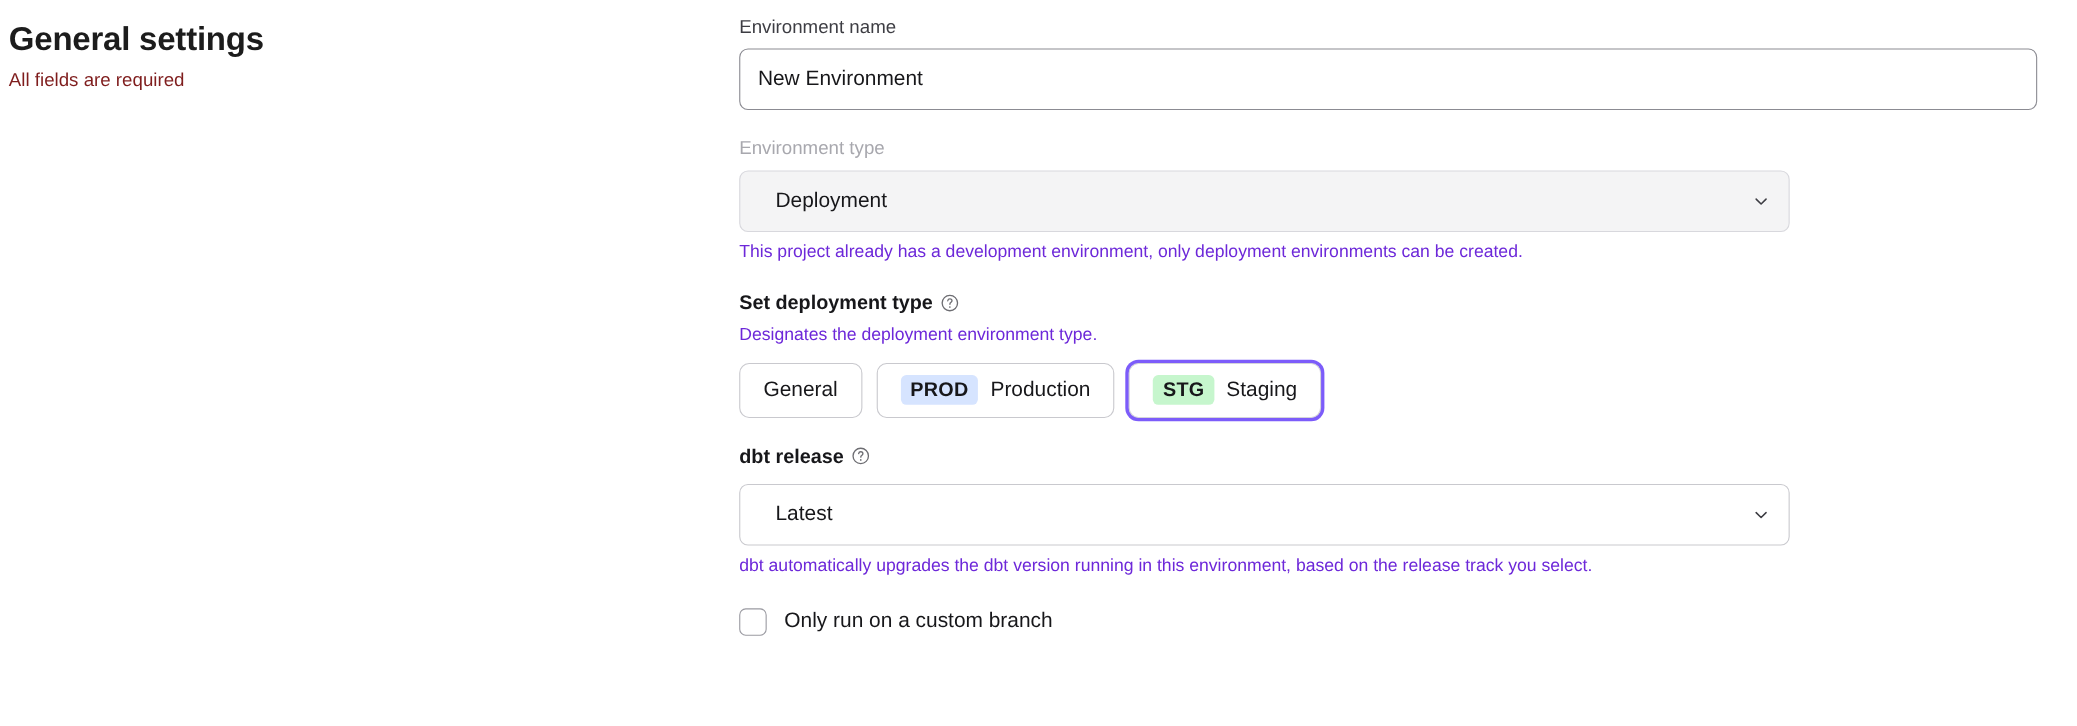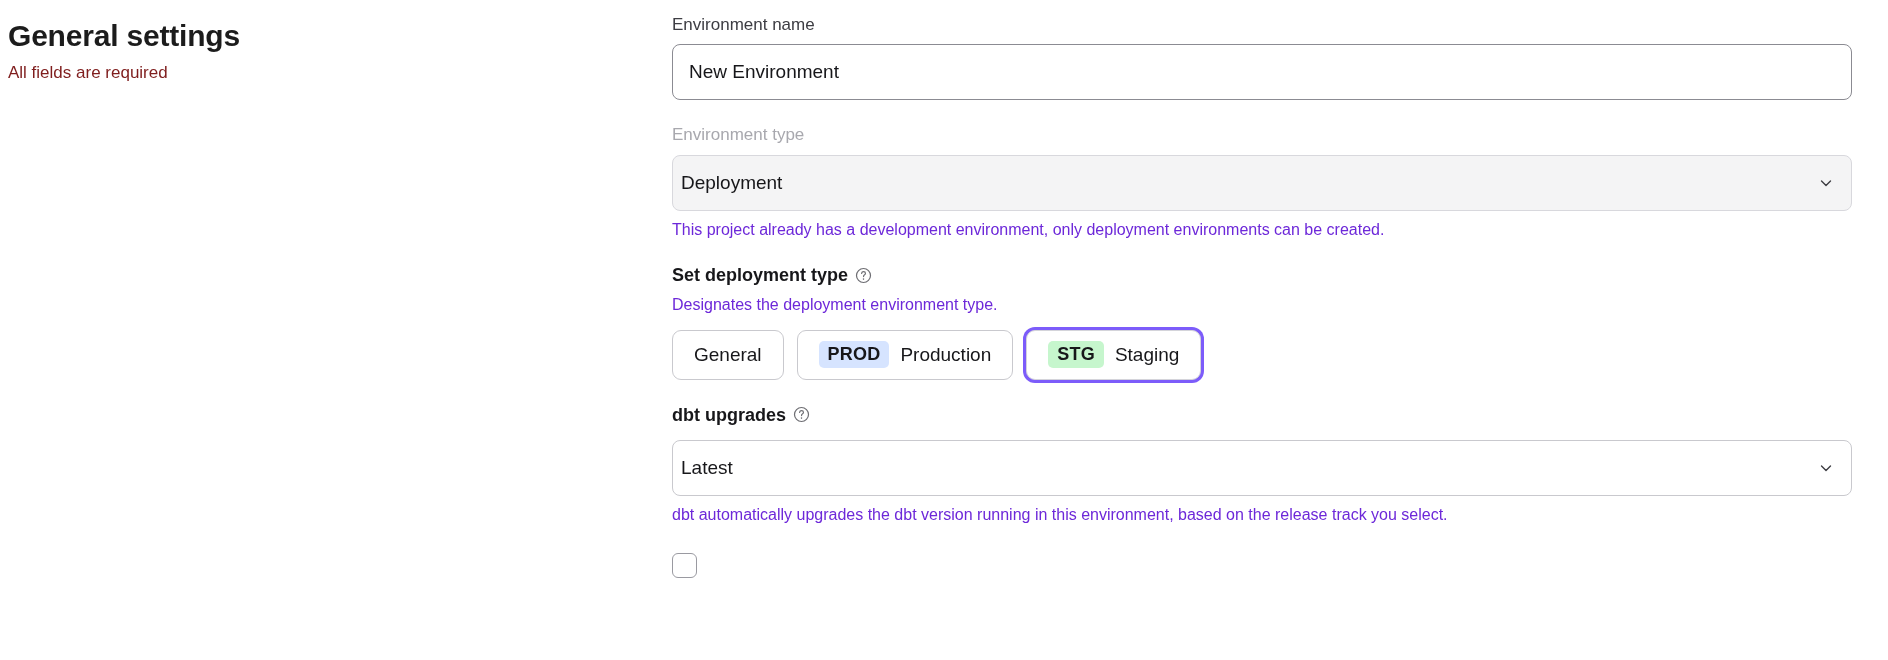--- a/index.html
+++ b/index.html
@@ -97,28 +97,28 @@
     display: flex;
     align-items: center;
     padding: 0 16px;
     font-size: 19px;
     color: #17171a;
   }
 
   
   .select-control {
     position: relative;
-    width: 1180px;
+    width: 955px;
     height: 56px;
     border: 1px solid #c9c9ce;
     border-radius: 8px;
     background: #ffffff;
     display: flex;
     align-items: center;
-    padding: 0 8px;
+    padding: 0 32px;
     font-size: 19px;
     color: #17171a;
   }
   .select-control.muted {
     background: #f4f4f5;
     border-color: #d8d8dd;
   }
   .chev {
     position: absolute;
     right: 17px;
@@ -253,21 +253,21 @@
 
         <button class="seg-btn focused">
           <span class="badge badge-stg">STG</span>
           <span>Staging</span>
         </button>
       </div>
     </div>
 
     <div class="gap-24">
       <div class="label-strong">
-        <span>dbt upgrades</span>
+        <span>dbt release</span>
         <span class="help-icon">
           <svg viewBox="0 0 17 17" fill="none" xmlns="http://www.w3.org/2000/svg">
             <circle cx="8.5" cy="8.5" r="7" stroke="currentColor" stroke-width="1.2"></circle>
             <path d="M6.6 6.4c0.15-1 1-1.7 1.95-1.7 1.05 0 1.9 0.75 1.9 1.75 0 0.85-0.5 1.2-1.1 1.6-0.52 0.35-0.78 0.62-0.78 1.25v0.3" stroke="currentColor" stroke-width="1.2" stroke-linecap="round"></path>
             <circle cx="8.5" cy="12.1" r="0.78" fill="currentColor"></circle>
           </svg>
         </span>
       </div>
       <div class="select-control gap-14">
         <span>Latest</span>
@@ -275,16 +275,17 @@
           <svg viewBox="0 0 16 16" fill="none" xmlns="http://www.w3.org/2000/svg">
             <path d="M3.5 6L8 10.5L12.5 6" stroke="currentColor" stroke-width="1.4" stroke-linecap="round" stroke-linejoin="round"></path>
           </svg>
         </span>
       </div>
       <div class="helper-text">dbt automatically upgrades the dbt version running in this environment, based on the release track you select.</div>
     </div>
 
     <div class="check-row">
       <span class="checkbox"></span>
+      <span class="check-label">Only run on a custom branch</span>
     </div>
 
   </div>
 </div>
 
 </body></html>

